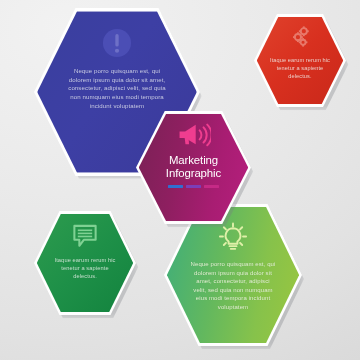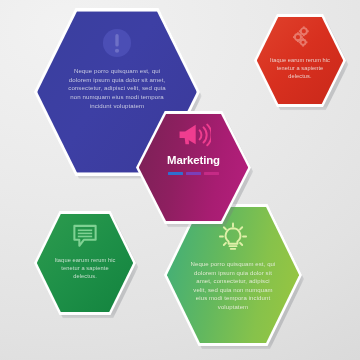--- a/index.html
+++ b/index.html
@@ -44,21 +44,21 @@
   #hex-red{left:254px;top:14px;width:92px;height:93px;}
   #hex-red .body{background:linear-gradient(135deg,#e0422c 0%,#d8301f 48%,#c9281a 100%);}
   #hex-red .content{padding:11px 15px 0;}
   #hex-red .txt{font-size:5.6px;color:#f4cfc8;padding-top:3px;}
 
   
   #hex-center{left:136px;top:111px;width:115px;height:113px;z-index:6;}
   #hex-center .body{background:linear-gradient(100deg,#7b2156 0%,#8e1f60 35%,#a81d72 70%,#b51f7d 100%);}
   #hex-center .content{padding:11px 14px 0;justify-content:flex-start;}
   .brand-title{
-    font-weight:bold;font-size:11.4px;line-height:1.16;color:#ffffff;
+    font-weight:normal;font-size:11.4px;line-height:1.16;color:#ffffff;
     letter-spacing:-.1px;padding-top:2px;
   }
   .dashes{display:flex;gap:3px;margin-top:5px;}
   .dash{width:15px;height:2.6px;border-radius:.5px;}
 
   
   #hex-green{left:34px;top:211px;width:102px;height:104px;}
   #hex-green .body{background:linear-gradient(135deg,#2d9b4e 0%,#1e9048 50%,#13833e 100%);}
   #hex-green .content{padding:13px 16px 0;}
   #hex-green .txt{font-size:5.7px;color:#c3e3cd;padding-top:4px;}
@@ -179,20 +179,21 @@
           <path d="M9.0 18.4 h4.6 l.6 7.4 h-4.2 Z" fill="#ef3d8f"></path>
           <g fill="none" stroke="#ef3d8f" stroke-width="2.3" stroke-linecap="round">
             <path d="M26.6 9.6 a7.6 7.6 0 0 1 0 10.6"></path>
             <path d="M31.2 6.0 a12.6 12.6 0 0 1 0 17.8"></path>
             <path d="M35.6 2.8 a17.0 17.0 0 0 1 0 24.2"></path>
           </g>
         </svg>
       </span>
       <div class="brand-title">
         <div>Marketing</div>
+        <div>Infographic</div>
       </div>
       <div class="dashes">
         <span class="dash" id="d0" style="background: rgb(47, 111, 208);"></span>
         <span class="dash" id="d1" style="background: rgb(123, 63, 184);"></span>
         <span class="dash" id="d2" style="background: rgb(197, 42, 134);"></span>
       </div>
     </div>
   </div>
 
 </div>

